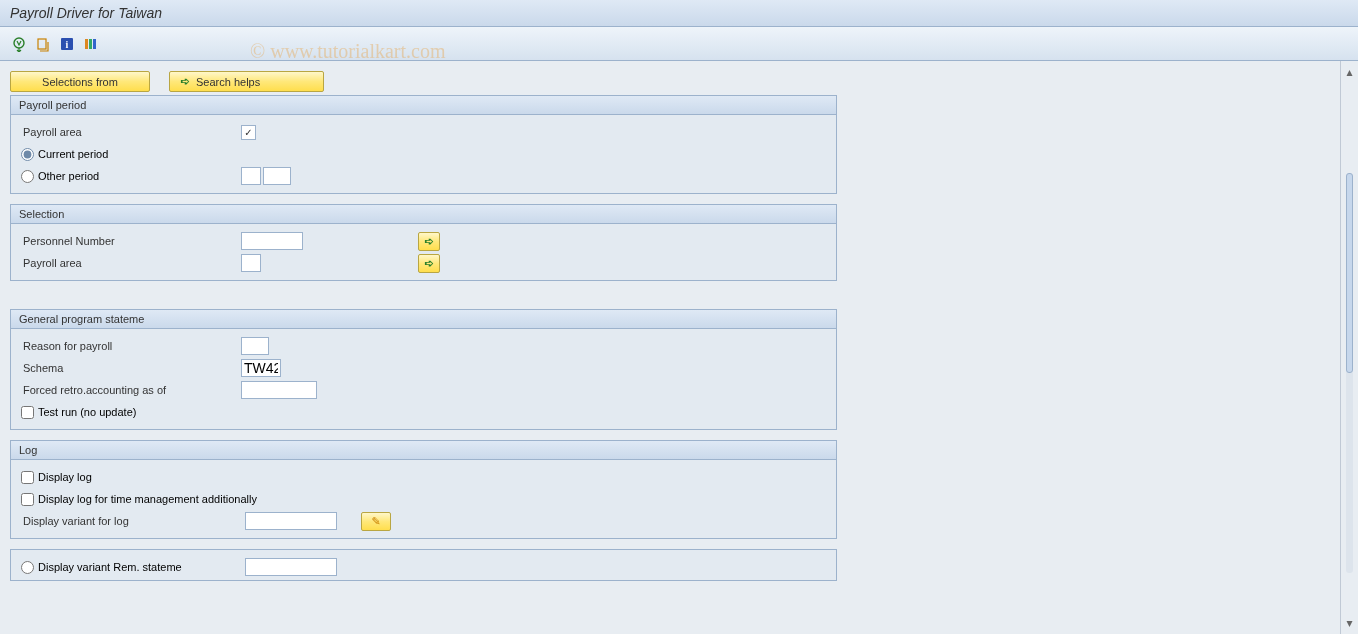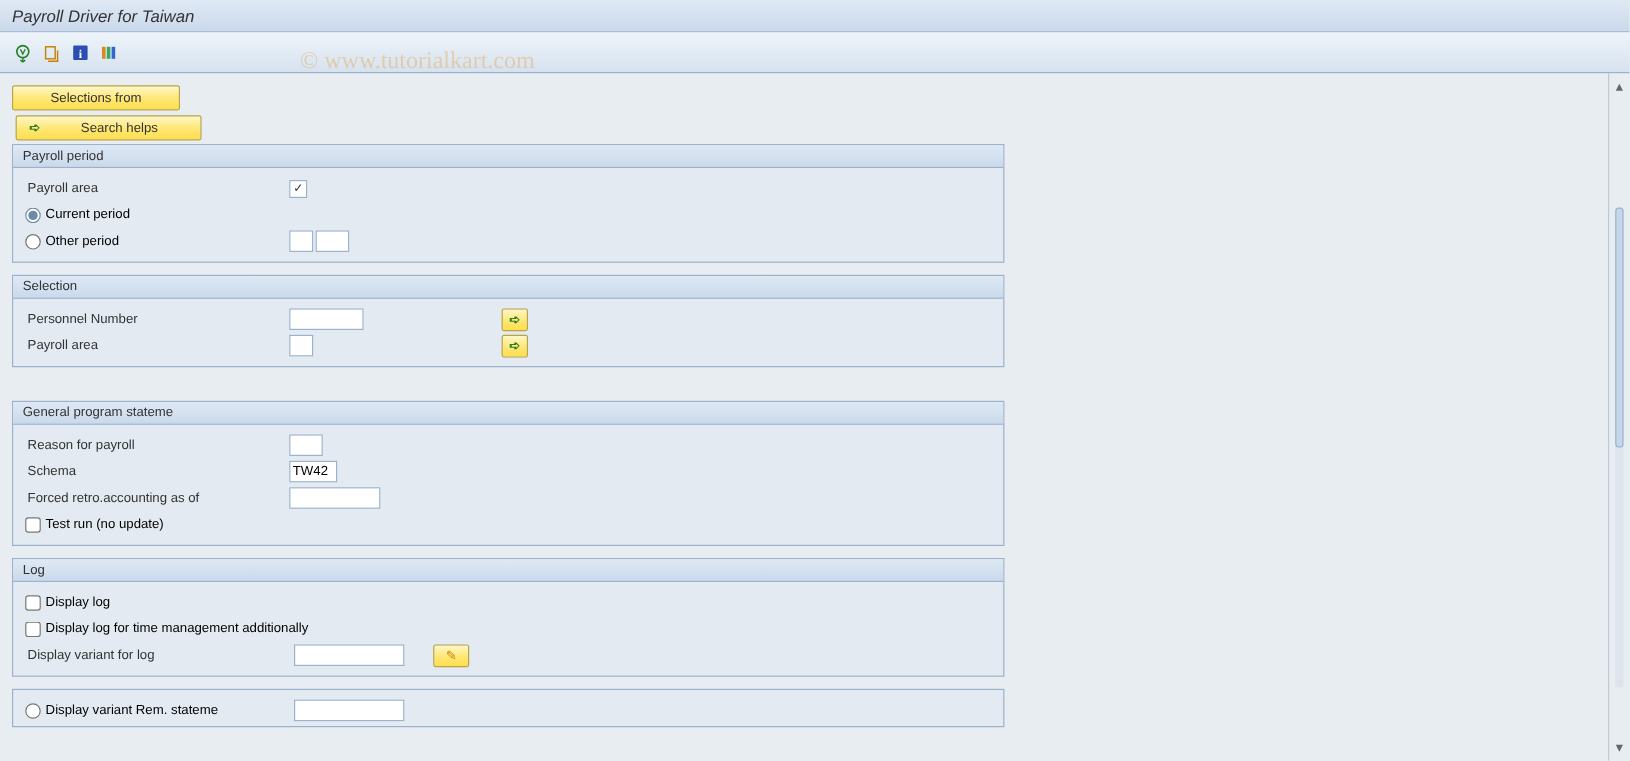--- a/index.html
+++ b/index.html
@@ -85,23 +85,22 @@
   }
   .scroll-thumb {
     width: 7px;
     background: #c6d7ec;
     border: 1px solid #9cb2cc;
     border-radius: 3px;
     height: 200px;
   }
   .top-buttons {
     display: flex;
-    gap: 4px;
+    gap: 16px;
     margin-bottom: 3px;
-    flex-direction: column;
   }
   .sap-btn {
     background: linear-gradient(to bottom, #fff7c9 0%, #ffe87a 50%, #ffde4d 100%);
     border: 1px solid #b9a642;
     padding: 2px 8px;
     height: 21px;
     font-size: 11px;
     color: #333;
     display: inline-flex;
     align-items: center;
@@ -158,21 +157,21 @@
   }
   .radio-wrap { display: flex; align-items: center; gap: 4px; }
   input[type="radio"], input[type="checkbox"] {
     accent-color: #6e89a8;
   }
   .text-input {
     border: 1px solid #9cb2cc;
     background: #fff;
     height: 18px;
     padding: 0 2px;
-    font-size: 11px;
+    font-size: 14px;
   }
   .w20 { width: 20px; }
   .w30 { width: 28px; }
   .w60 { width: 62px; }
   .w75 { width: 76px; }
   .w90 { width: 92px; }
   .check-small {
     border: 1px solid #9cb2cc;
     background: #fff;
     width: 15px; height: 15px;
@@ -224,21 +223,21 @@
 
 <div class="content-wrap">
   <div class="main">
 
     <div class="top-buttons">
       <button class="sap-btn sel-from">
         <span>Selections from</span>
       </button>
       <button class="sap-btn search-helps">
         <span class="btn-icon">➪</span>
-        <span style="flex:1;text-align:center">Search helps</span>
+        <span style="flex:1;text-align:left">Search helps</span>
       </button>
     </div>
 
     <div class="group">
       <div class="group-header">Payroll period</div>
       <div class="group-body">
         <div class="row">
           <span class="label">Payroll area</span>
           <span class="check-small">✓</span>
         </div>

